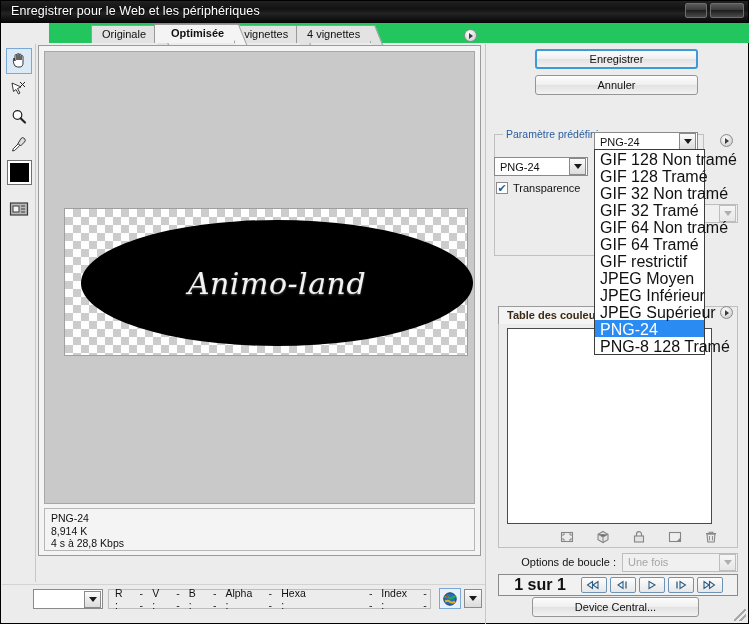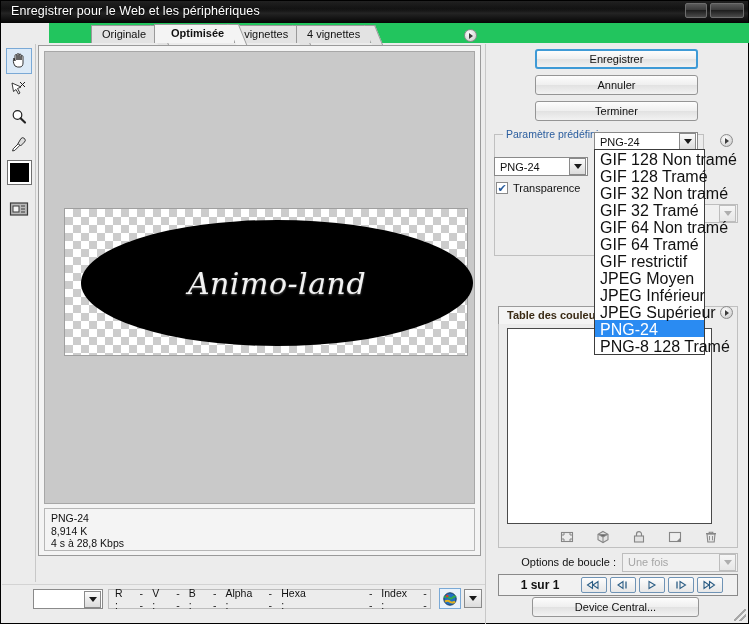--- a/index.html
+++ b/index.html
@@ -227,21 +227,21 @@
   .loopbar {
     position: absolute; left: 10px; top: 508px; width: 240px; height: 20px;
     display: flex; align-items: center; justify-content: flex-end; gap: 6px;
     font-size: 11px; color: #111;
   }
   .framebar {
     position: absolute; left: 10px; top: 530px; width: 240px; height: 22px;
     border: 1px solid #8a8a8a; background: #f1f1f1;
     display: flex; align-items: center;
   }
-  .framelabel { width: 82px; text-align: center; font-size: 12px; font-weight: bold; color: #111; }
+  .framelabel { width: 82px; text-align: center; font-size: 16px; font-weight: bold; color: #111; }
   .navbtn {
     width: 26px; height: 16px; margin-right: 3px;
     background: linear-gradient(to bottom, #fdfdfd, #e7e7e7);
     border: 1px solid #6f93b5; border-radius: 2px;
     display: flex; align-items: center; justify-content: center;
   }
 
   
   .statusbar {
     position: absolute; left: 1px; top: 583px; width: 483px; height: 39px;
@@ -366,21 +366,20 @@
   <div class="panelmenu" style="position:absolute; left:463px; top:28px;">
     <div class="tri"></div>
   </div>
 
   <div class="divider-v"></div>
 
   <div class="rightcol">
 
     <div class="btn default" style="top:5px;">Enregistrer</div>
     <div class="btn" style="top:31px;">Annuler</div>
-    <div class="btn" style="top:57px;">Terminer</div>
 
     <div class="groupbox" style="left:6px; top:90px; width:210px; height:122px;">
       <div class="grouplabel">Paramètre prédéfini :</div>
     </div>
 
     <div class="combo" style="left:106px; top:88px; width:104px;">
       <span class="ctext">PNG-24</span>
       <span class="carrow">
           <i class="arrowdn"></i>
         </span>

